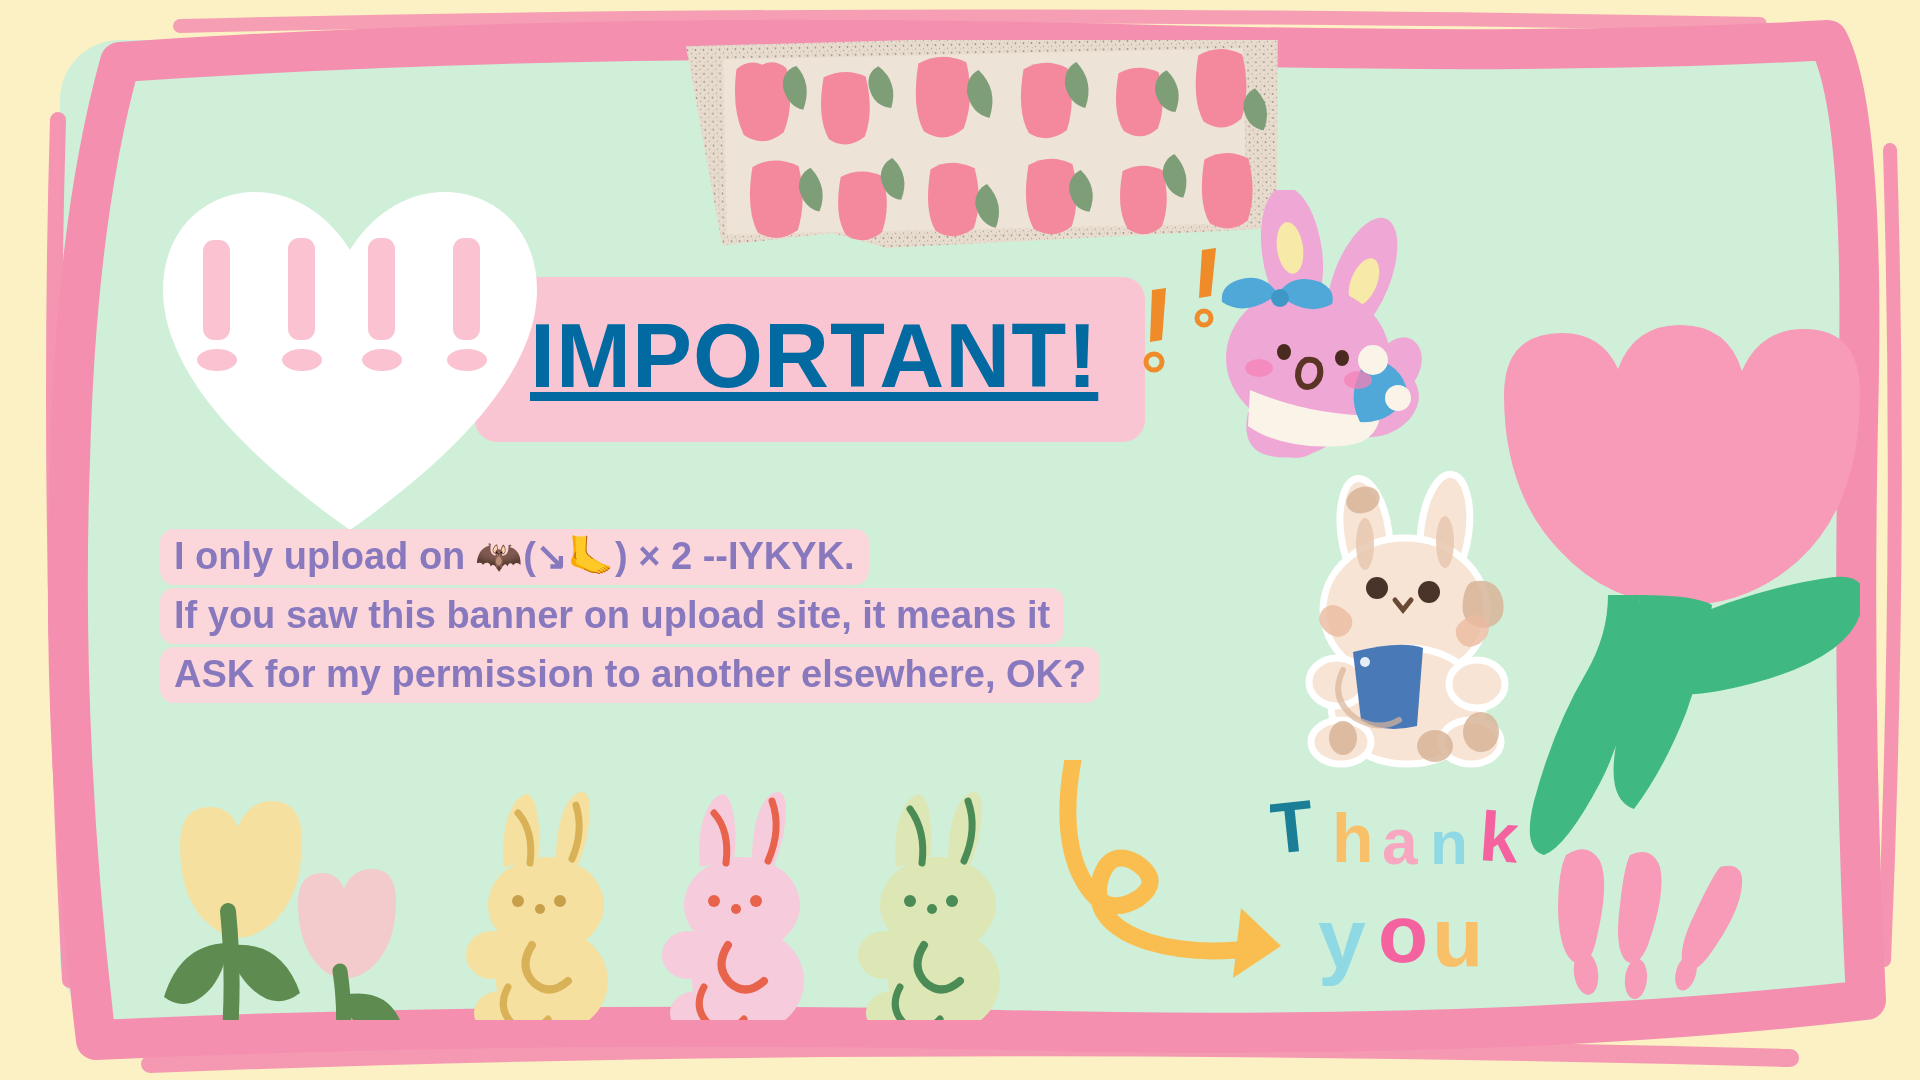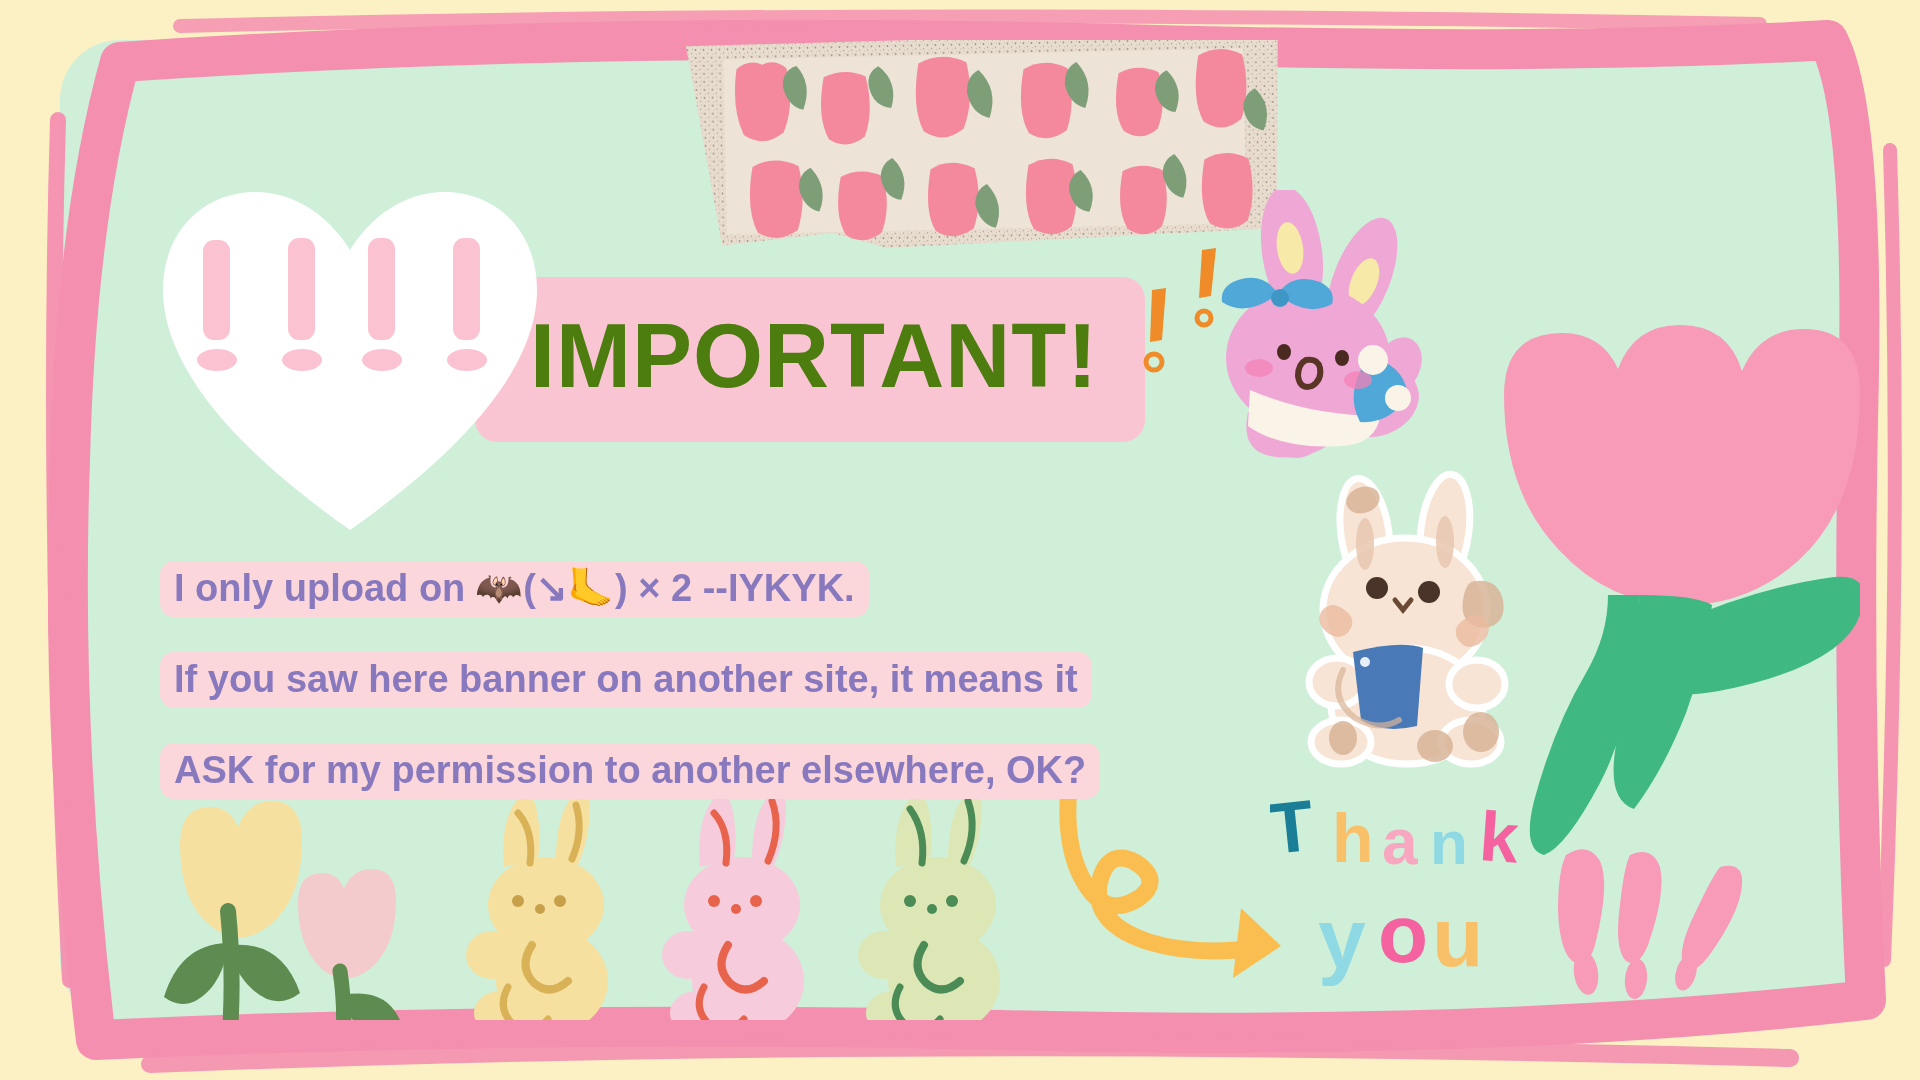--- a/index.html
+++ b/index.html
@@ -51,42 +51,42 @@
     border-radius: 22px;
     z-index: 4;
   }
   .important-text {
     position: absolute;
     left: 470px; top: 265px;
     z-index: 7;
     font-size: 90px;
     font-weight: bold;
     letter-spacing: 1px;
-    color: #4d7c0f;
+    color: #0369a1;
     font-family: "Liberation Sans", sans-serif;
     white-space: nowrap;
+    text-decoration: underline;
   }
 
   
   .body-block {
     position: absolute;
     left: 100px; top: 487px;
     z-index: 7;
     font-size: 38px;
     font-weight: bold;
     line-height: 59px;
     color: #8879BE;
     white-space: nowrap;
   }
   .body-line {
     display: block;
     position: relative;
     height: 59px;
     line-height: 59px;
-    margin-top: 32px;
   }
   .body-line .hl {
     background: #FBD6DB;
     border-radius: 14px;
     padding: 6px 14px 8px 14px;
     box-decoration-break: clone;
     -webkit-box-decoration-break: clone;
   }
 
   
@@ -169,21 +169,21 @@
           </g>
         </g>
       </svg>
     </div>
 
     <div class="important-bar"></div>
     <div class="important-text">IMPORTANT!</div>
 
     <div class="body-block">
       <span class="body-line"><span class="hl">I only upload on 🦇(↘🦶) × 2 --IYKYK.</span></span>
-      <span class="body-line"><span class="hl">If you saw here banner on another site, it means it</span></span>
+      <span class="body-line"><span class="hl">If you saw this banner on upload site, it means it</span></span>
       <span class="body-line"><span class="hl">ASK for my permission to another elsewhere, OK?</span></span>
     </div>
 
     <div class="deco" style="left:1070px; top:150px; width:300px; height:290px; z-index:6;">
       <svg viewBox="0 0 300 290" width="300" height="290">
         <g fill="#F08B2A">
           <path d="M22,100 l14,-2 l-4,52 l-12,2 Z"></path>
             <circle cx="24" cy="172" r="8" fill="none" stroke="#F08B2A" stroke-width="5"></circle>
           <path d="M72,60 l14,-2 l-5,48 l-12,2 Z"></path>
             <circle cx="74" cy="128" r="7" fill="none" stroke="#F08B2A" stroke-width="5"></circle>

